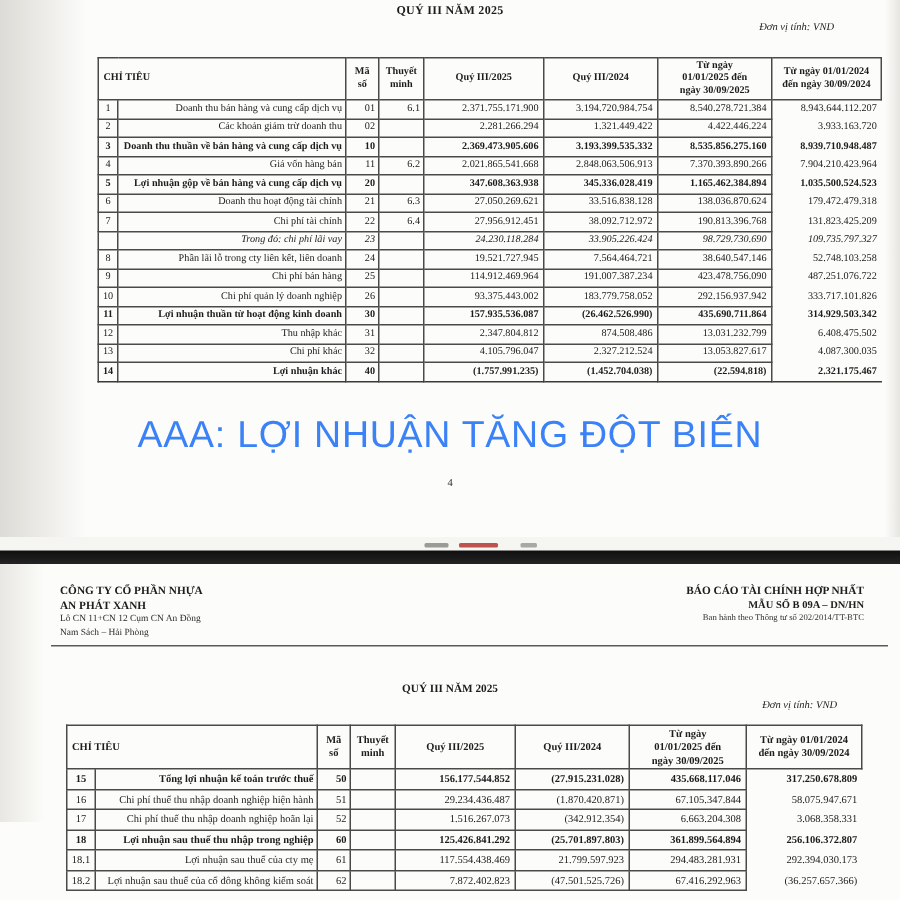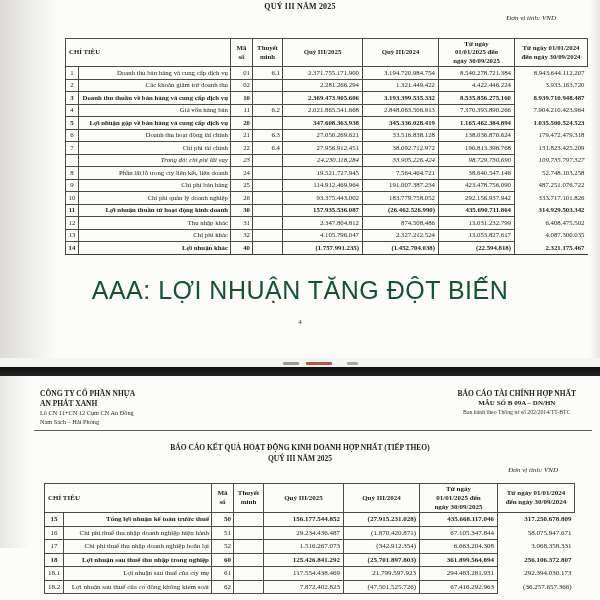--- a/index.html
+++ b/index.html
@@ -53,21 +53,21 @@
   .a3{left:347px;top:4px;width:11px;height:2.5px;background:#a8a8a4;}
   .black-bar{position:absolute;top:367px;left:0;width:600px;height:9px;
     background:linear-gradient(#0f0f0f,#242424);}
   
   .page2{position:absolute;top:376px;left:0;width:600px;height:172px;background:#fcfcfa;}
   .page2::before{content:"";position:absolute;left:0;top:0;width:30px;height:100%;
     background:linear-gradient(to right,#e8e7e3,rgba(252,252,250,0));pointer-events:none;}
   .p2-left{position:absolute;left:40px;top:13px;}
   .p2-left .b{font-weight:bold;font-size:7.5px;line-height:1.35;}
   .p2-left .s{font-size:6.3px;line-height:1.4;color:#2a2a2a;}
-  .p2-right{position:absolute;right:24px;top:13px;text-align:center;}
+  .p2-right{position:absolute;right:24px;top:13px;text-align:right;}
   .p2-right .t{font-weight:bold;font-size:7.5px;line-height:1.35;}
   .p2-right .f{font-weight:bold;font-size:7px;line-height:1.3;}
   .p2-right .i{font-size:5.8px;line-height:1.4;color:#333;}
   .p2-rule{position:absolute;left:34px;right:8px;top:54px;border-top:1px solid #5a5a56;}
   .p2-title1{position:absolute;top:67px;left:0;width:600px;text-align:center;
     font-weight:bold;font-size:7.5px;}
   .p2-title2{position:absolute;top:78px;left:0;width:600px;text-align:center;
     font-weight:bold;font-size:7.5px;}
   .p2-unit{top:90px;right:42px;}
   .t2{top:107px;} 
@@ -252,21 +252,21 @@
           <td class="c1">Lợi nhuận khác</td>
           <td class="c2">40</td>
           <td class="c3"></td>
           <td class="c4">(1.757.991.235)</td>
           <td class="c5">(1.452.704.038)</td>
           <td class="c6">(22.594.818)</td>
           <td class="c7">2.321.175.467</td>
         </tr>
       </tbody>
     </table>
-  <div class="headline" id="headline" style="color: #14532d;">AAA: LỢI NHUẬN TĂNG ĐỘT BIẾN</div>
+  <div class="headline" id="headline" style="color: #3b82f6;">AAA: LỢI NHUẬN TĂNG ĐỘT BIẾN</div>
   <div class="pagenum">4</div>
 </div>
 
 <div class="pre-bar">
   <span class="artifact a1"></span>
   <span class="artifact a2"></span>
   <span class="artifact a3"></span>
 </div>
 <div class="black-bar"></div>
 
@@ -276,21 +276,20 @@
     <div class="b">AN PHÁT XANH</div>
     <div class="s">Lô CN 11+CN 12 Cụm CN An Đồng</div>
     <div class="s">Nam Sách – Hải Phòng</div>
   </div>
   <div class="p2-right">
     <div class="t">BÁO CÁO TÀI CHÍNH HỢP NHẤT</div>
     <div class="f">MẪU SỐ B 09A – DN/HN</div>
     <div class="i">Ban hành theo Thông tư số 202/2014/TT-BTC</div>
   </div>
   <div class="p2-rule"></div>
-  <div class="p2-title1">BÁO CÁO KẾT QUẢ HOẠT ĐỘNG KINH DOANH HỢP NHẤT (TIẾP THEO)</div>
   <div class="p2-title2">QUÝ III NĂM 2025</div>
   <div class="unit-note p2-unit">Đơn vị tính: VND</div>
   <table class="fin-table t2" id="table2">
       <colgroup>
         <col style="width: 19px;">
         <col style="width: 148px;">
         <col style="width: 22px;">
         <col style="width: 30px;">
         <col style="width: 80px;">
         <col style="width: 76px;">

